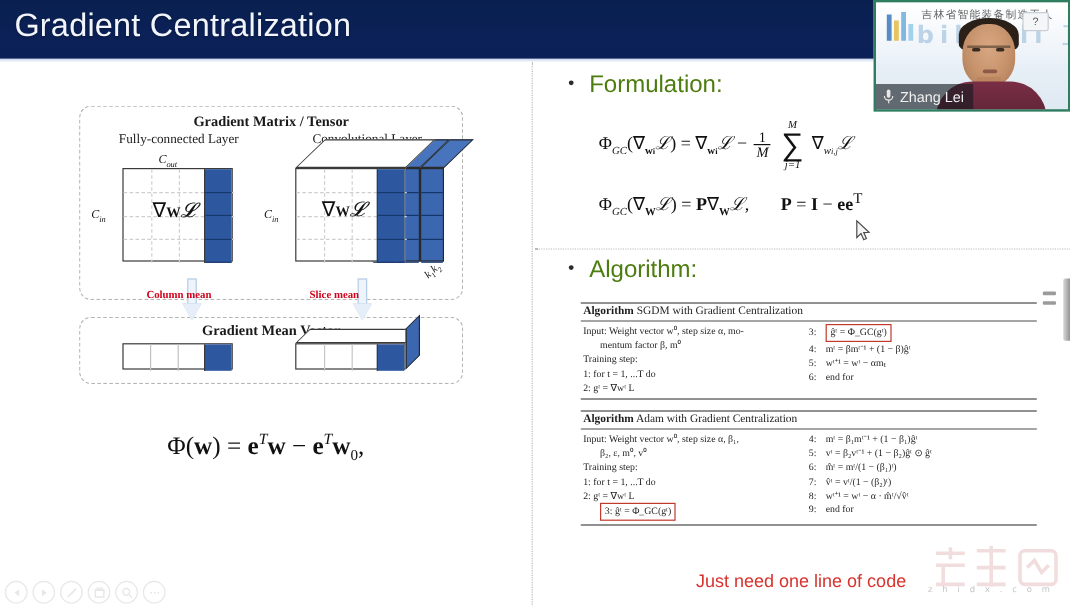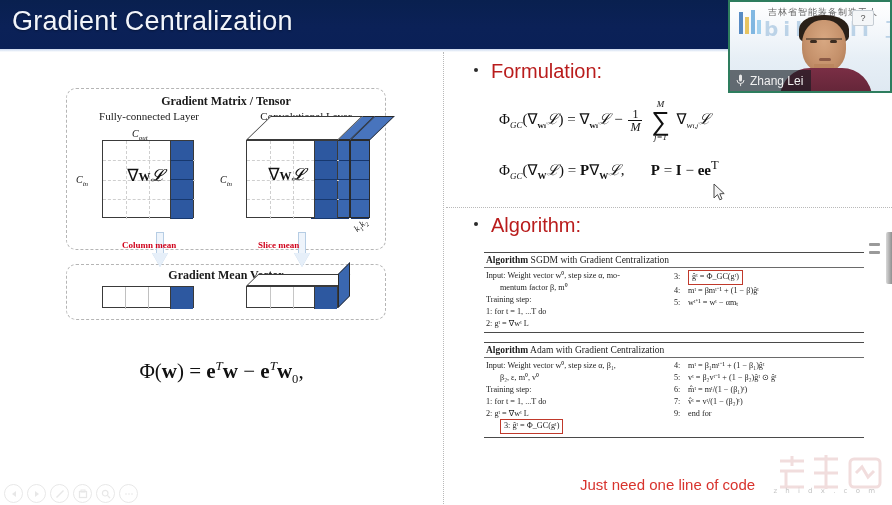--- a/index.html
+++ b/index.html
@@ -276,21 +276,21 @@
   .it { font-style: italic; }
 
   
   .bullet-row {
     position: absolute; display: flex; align-items: baseline; gap: 13px;
   }
   .bullet-dot {
     width: 4px; height: 4px; border-radius: 50%; background: #2b2b2b;
     position: relative; top: -6px; flex: none;
   }
-  .bullet-text { font-size: 20px; color: #b91c1c; white-space: nowrap; }
+  .bullet-text { font-size: 20px; color: #4d7c0f; white-space: nowrap; }
 
   .form-eq {
     position: absolute; font-family: "Liberation Serif", serif; color:#111;
     white-space: nowrap;
   }
 
   .frac { display:inline-block; vertical-align: middle; text-align:center;
           font-size: .8em; line-height:1.02; margin: 0 2px; }
   .frac .num { display:block; border-bottom:1px solid #111; padding: 0 2px; }
   .frac .den { display:block; padding: 0 2px; }
@@ -574,20 +574,24 @@
           <span class="redbox">ĝᵗ = Φ_GC(gᵗ)</span>
         </div>
         <div>
           <span class="num">4:</span>
           <span>mᵗ = βmᵗ⁻¹ + (1 − β)ĝᵗ</span>
         </div>
         <div>
           <span class="num">5:</span>
           <span>wᵗ⁺¹ = wᵗ − αmₜ</span>
         </div>
+        <div>
+          <span class="num">6:</span>
+          <span>end for</span>
+        </div>
       </div>
     </div>
     <div class="algo-bottom-rule"></div>
   </div>
 
   <div class="algo" style="left:484px; top:342px; width:380px;">
     <div class="algo-rule"></div>
     <div class="algo-head">
       <b>Algorithm</b>
       <span>Adam with Gradient Centralization</span>
@@ -613,20 +617,24 @@
           <span class="num">5:</span>
           <span>vᵗ = β₂vᵗ⁻¹ + (1 − β₂)ĝᵗ ⊙ ĝᵗ</span>
         </div>
         <div>
           <span class="num">6:</span>
           <span>m̂ᵗ = mᵗ/(1 − (β₁)ᵗ)</span>
         </div>
         <div>
           <span class="num">7:</span>
           <span>v̂ᵗ = vᵗ/(1 − (β₂)ᵗ)</span>
+        </div>
+        <div>
+          <span class="num">8:</span>
+          <span>wᵗ⁺¹ = wᵗ − α · m̂ᵗ/√v̂ᵗ</span>
         </div>
         <div>
           <span class="num">9:</span>
           <span>end for</span>
         </div>
       </div>
     </div>
     <div class="algo-bottom-rule"></div>
   </div>
 

